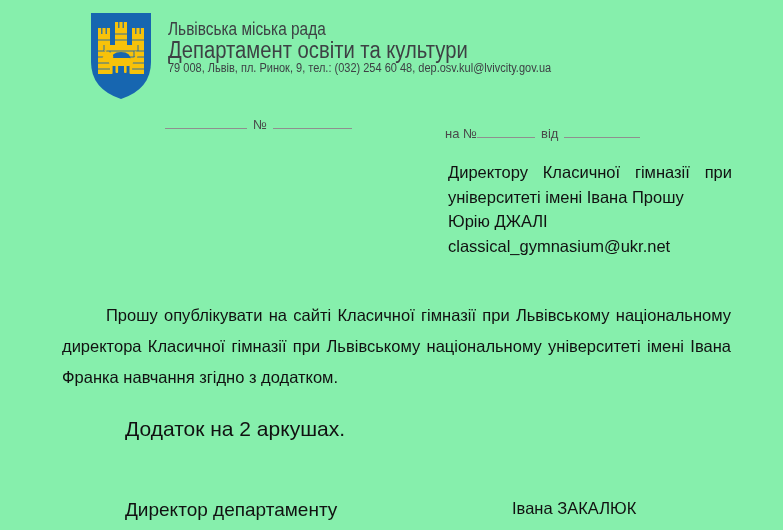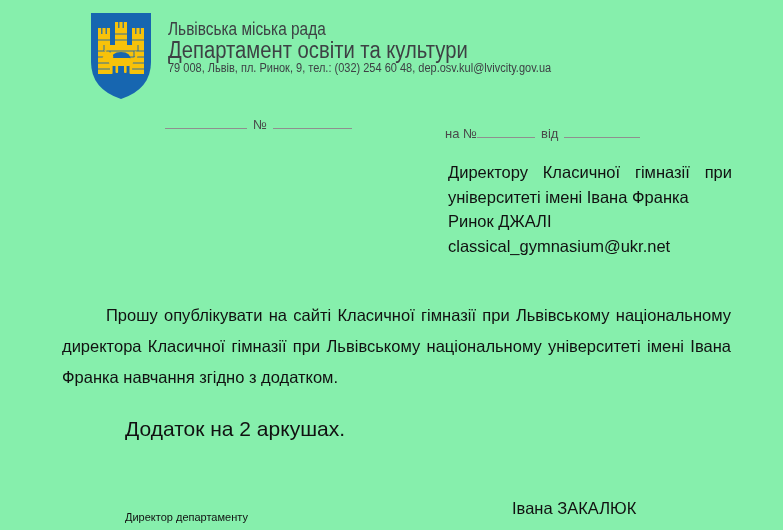--- a/index.html
+++ b/index.html
@@ -46,21 +46,21 @@
   .body-par {
     position:absolute; left:62px; top:276px; width:669px;
     font-size:16.5px; line-height:31px; color:#111;
   }
   .body-par .indent { padding-left:44px; box-sizing:border-box; width:100%;margin-top:24px; }
   .attachment {
     position:absolute; left:125px; top:417px;
     font-size:21px; color:#111; white-space:nowrap;
   }
   
-  .sig-title { position:absolute; left:125px; top:511px; font-size:11px; color:#111; white-space:nowrap; }
+  .sig-title { position:absolute; left:125px; top:499px; font-size:19px; color:#111; white-space:nowrap; }
   .sig-name  { position:absolute; left:512px; top:499px; font-size:16.5px; color:#111; white-space:nowrap; }
 </style>
 </head>
 <body>
 
 <div class="page">
 
   <div class="emblem">
     <svg viewBox="0 0 62 88" width="62" height="88" xmlns="http://www.w3.org/2000/svg" aria-hidden="true">
       <path d="M1 1 H61 V50 Q61 77 31 87 Q1 77 1 50 Z" fill="#1766b0"></path>
@@ -120,22 +120,22 @@
 
   <div class="ref-left">
     <span class="blank-line bl-82"></span><span class="ref-gap"></span><span>№</span><span class="ref-gap"></span><span class="blank-line bl-79"></span>
   </div>
   <div class="ref-right">
     <span>на №</span><span class="blank-line bl-58"></span><span class="ref-gap"></span><span>від</span><span class="ref-gap"></span><span class="blank-line bl-76"></span>
   </div>
 
   <div class="recipient">
     <div class="jline">Директору Класичної гімназії при</div>
-    <div>університеті імені Івана Франка</div>
-    <div>Ринок ДЖАЛІ</div>
+    <div>університеті імені Івана Прошу</div>
+    <div>Юрію ДЖАЛІ</div>
     <div>classical_gymnasium@ukr.net</div>
   </div>
 
   <div class="body-par">
     <div class="jline indent">Прошу опублікувати на сайті Класичної гімназії при Львівському національному</div>
     <div class="jline">директора Класичної гімназії при Львівському національному університеті імені Івана</div>
     <div>Франка навчання згідно з додатком.</div>
   </div>
 
   <div class="attachment">Додаток на 2 аркушах.</div>

